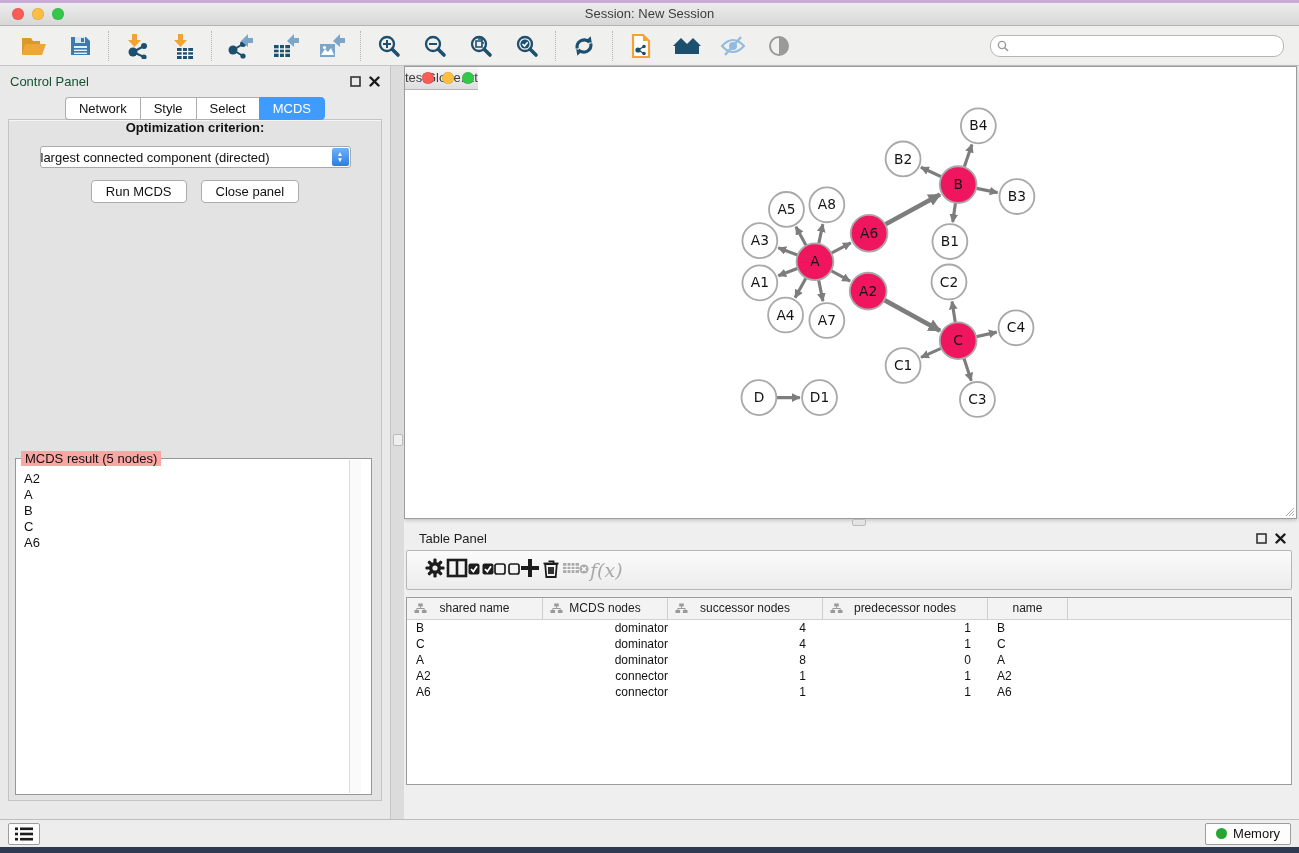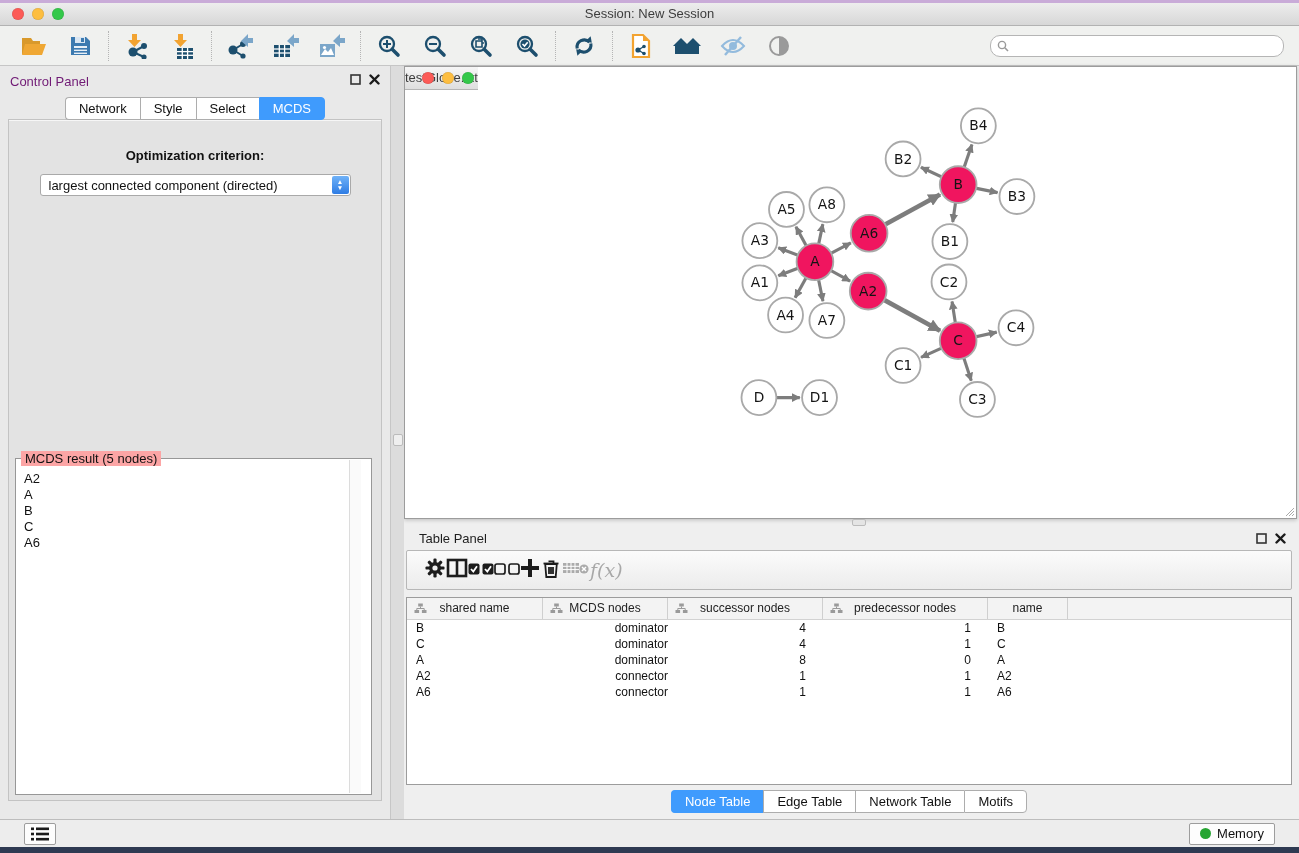--- a/index.html
+++ b/index.html
@@ -26,30 +26,30 @@
   .tb-icon{width:30px;height:30px;display:flex;align-items:center;justify-content:center;cursor:default;}
   .search-wrap{margin-left:auto;margin-right:9px;position:relative;}
   .search-wrap svg{position:absolute;left:7px;top:5px;}
   .search-input{width:260px;height:20px;border-radius:10px;border:1px solid #b5b5b5;padding:0 8px 0 24px;font-size:12px;background:#fff;outline:none;color:#333;}
 
   
   .content{flex:1;display:flex;min-height:0;}
 
   
   .control-panel{width:390px;flex:0 0 390px;background:#e9e9e9;position:relative;}
-  .cp-header{display:flex;justify-content:space-between;align-items:flex-start;padding:8px 10px 0 10px;font-size:13px;color:#701a75;}
+  .cp-header{display:flex;justify-content:space-between;align-items:center;padding:8px 10px 0 10px;font-size:13px;color:#14532d;}
   .win-btns{display:flex;gap:8px;align-items:center;}
   .tabs-row{display:flex;justify-content:center;margin-top:8px;position:relative;z-index:2;}
   .cp-tab,.tp-tab{font-size:13px;padding:3px 13px;background:#fff;border:1px solid #adadad;border-right:none;color:#111;cursor:default;}
   .cp-tab:first-child,.tp-tab:first-child{border-radius:4px 0 0 4px;}
   .cp-tab:last-child,.tp-tab:last-child{border-right:1px solid #adadad;border-radius:0 4px 4px 0;}
   .cp-tab.active,.tp-tab.active{background:#3f9bfd;color:#fff;border-color:#3f9bfd;}
   .cp-content{position:absolute;left:8px;right:8px;top:53px;bottom:18px;background:#e3e3e3;border:1px solid #c3c3c3;box-shadow:inset 0 1px 0 #f6f6f6;}
-  .opt-label{text-align:center;margin-top:28px;font-size:13px;font-weight:bold;color:#111;}
-  .combo{margin:11px auto 0;width:311px;height:22px;background:#fff;border:1px solid #a9a9a9;border-radius:3px;display:flex;align-items:center;position:relative;font-size:13px;color:#111;padding-left:8px;box-sizing:border-box;}
+  .opt-label{text-align:center;font-size:13px;font-weight:bold;color:#111;}
+  .combo{margin:11px auto 0;width:311px;height:22px;background:#fff;border:1px solid #a9a9a9;border-radius:3px;display:flex;align-items:center;position:relative;font-size:13px;color:#111;box-sizing:border-box;}
   .combo-stepper{position:absolute;right:1px;top:1px;bottom:1px;width:17px;background:linear-gradient(#6fb2f8,#2e7ce4);border-radius:2px;color:#fff;display:flex;flex-direction:column;align-items:center;justify-content:center;font-size:6.5px;line-height:6px;}
   .btn-row{display:flex;justify-content:center;gap:14px;margin-top:12px;}
   .cp-btn{background:#fff;border:1px solid #ababab;border-radius:4px;font-size:13px;padding:3px 14px;color:#111;cursor:default;}
   .result-box{position:absolute;left:6px;right:9px;top:338px;bottom:5px;background:#fff;border:1px solid #979797;}
   .result-title{position:absolute;top:-8px;left:5px;background:#fca5a5;padding:0 4px;font-size:13px;color:#111;}
   .result-list{padding:12px 8px 0 8px;font-size:13px;color:#111;line-height:16px;}
   .result-scroll{position:absolute;top:1px;bottom:1px;right:10px;width:11px;background:#fafafa;border-left:1px solid #dcdcdc;}
 
   .v-splitter{width:13px;flex:0 0 13px;background:#dcdcdc;position:relative;border-left:1px solid #c6c6c6;}
   .v-grip{position:absolute;top:368px;left:2px;width:8px;height:10px;background:#efefef;border:1px solid #bbb;border-radius:2px;}
@@ -77,21 +77,21 @@
   .th{position:relative;font-size:12px;color:#222;line-height:21px;text-align:center;border-right:1px solid #cfcfcf;box-sizing:border-box;}
   .th .hicon{position:absolute;left:7px;top:5px;}
   .trow{display:flex;height:16px;line-height:16px;font-size:12px;color:#111;}
   .td{box-sizing:border-box;white-space:nowrap;overflow:hidden;}
   .td.l{text-align:left;padding-left:9px;}
   .td.l2{text-align:right;padding-left:3px;}
   .td.r{text-align:right;padding-right:17px;}
   .tp-tabs{display:flex;justify-content:center;margin-top:5px;}
 
   
-  .statusbar{height:27px;flex:0 0 27px;border-top:1px solid #bdbdbd;background:#ededed;display:flex;align-items:center;justify-content:space-between;padding:0 24px;}
+  .statusbar{height:27px;flex:0 0 27px;border-top:1px solid #bdbdbd;background:#ededed;display:flex;align-items:center;justify-content:space-between;padding:0 8px;}
   .sb-btn{height:22px;background:#fdfdfd;border:1px solid #9d9d9d;border-radius:2px;display:flex;align-items:center;justify-content:center;padding:0 5px;box-sizing:border-box;}
   .mem-btn{font-size:13px;color:#111;gap:6px;padding:0 10px;}
   .mem-dot{width:11px;height:11px;border-radius:50%;}
 </style>
 </head>
 <body>
 
 <div class="top-strip"></div>
 
 <div class="app-window">
@@ -301,20 +301,24 @@
           <div class="cp-tab active">MCDS</div>
         </div>
       <div class="cp-content">
         <div class="opt-label">Optimization criterion:</div>
         <div class="combo">
           <span>largest connected component (directed)</span>
           <span class="combo-stepper">
               <span>▲</span>
               <span>▼</span>
             </span>
+        </div>
+        <div class="btn-row">
+          <button class="cp-btn">Run MCDS</button>
+          <button class="cp-btn">Close panel</button>
         </div>
         <div class="result-box">
           <div class="result-title">MCDS result (5 nodes)</div>
           <div class="result-list">
               <div>A2</div>
               <div>A</div>
               <div>B</div>
               <div>C</div>
               <div>A6</div>
             </div>
@@ -617,26 +621,20 @@
               <div class="trow">
                 <div class="td l" style="width: 136px;">A6</div>
                 <div class="td l2" style="width: 125px;">connector</div>
                 <div class="td r" style="width: 155px;">1</div>
                 <div class="td r" style="width: 165px;">1</div>
                 <div class="td l" style="width: 80px;">A6</div>
               </div>
             </div>
         </div>
 
-        <div class="tp-tabs">
-            <div class="tp-tab active">Node Table</div>
-            <div class="tp-tab">Edge Table</div>
-            <div class="tp-tab">Network Table</div>
-            <div class="tp-tab">Motifs</div>
-          </div>
       </div>
     </div>
   </div>
 
   <div class="statusbar">
     <div class="sb-btn">
       <svg width="20" height="16" viewBox="0 0 20 16">
           <g fill="#1c1c1c">
             <rect x="1" y="1.5" width="3" height="2.6"></rect>
             <rect x="6" y="1.5" width="13" height="2.6"></rect>

